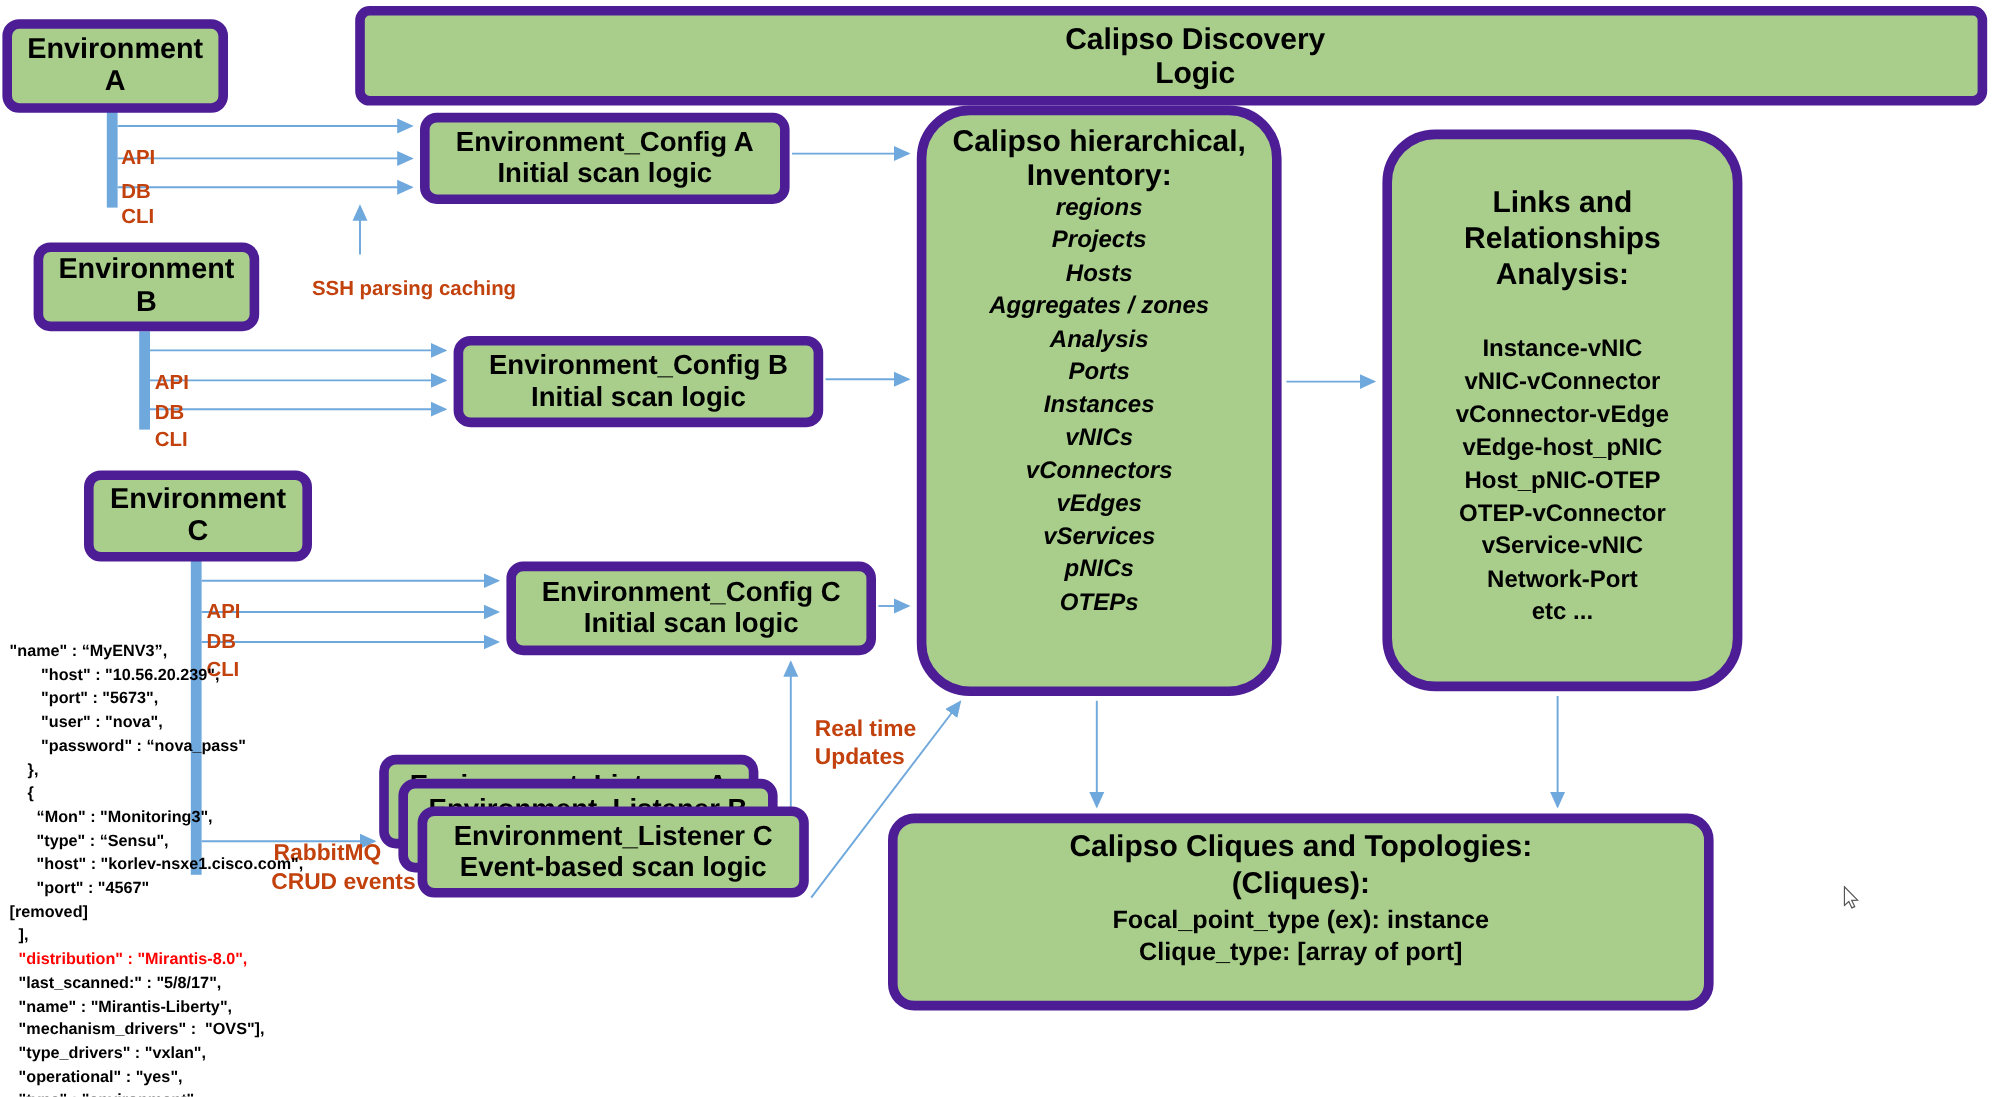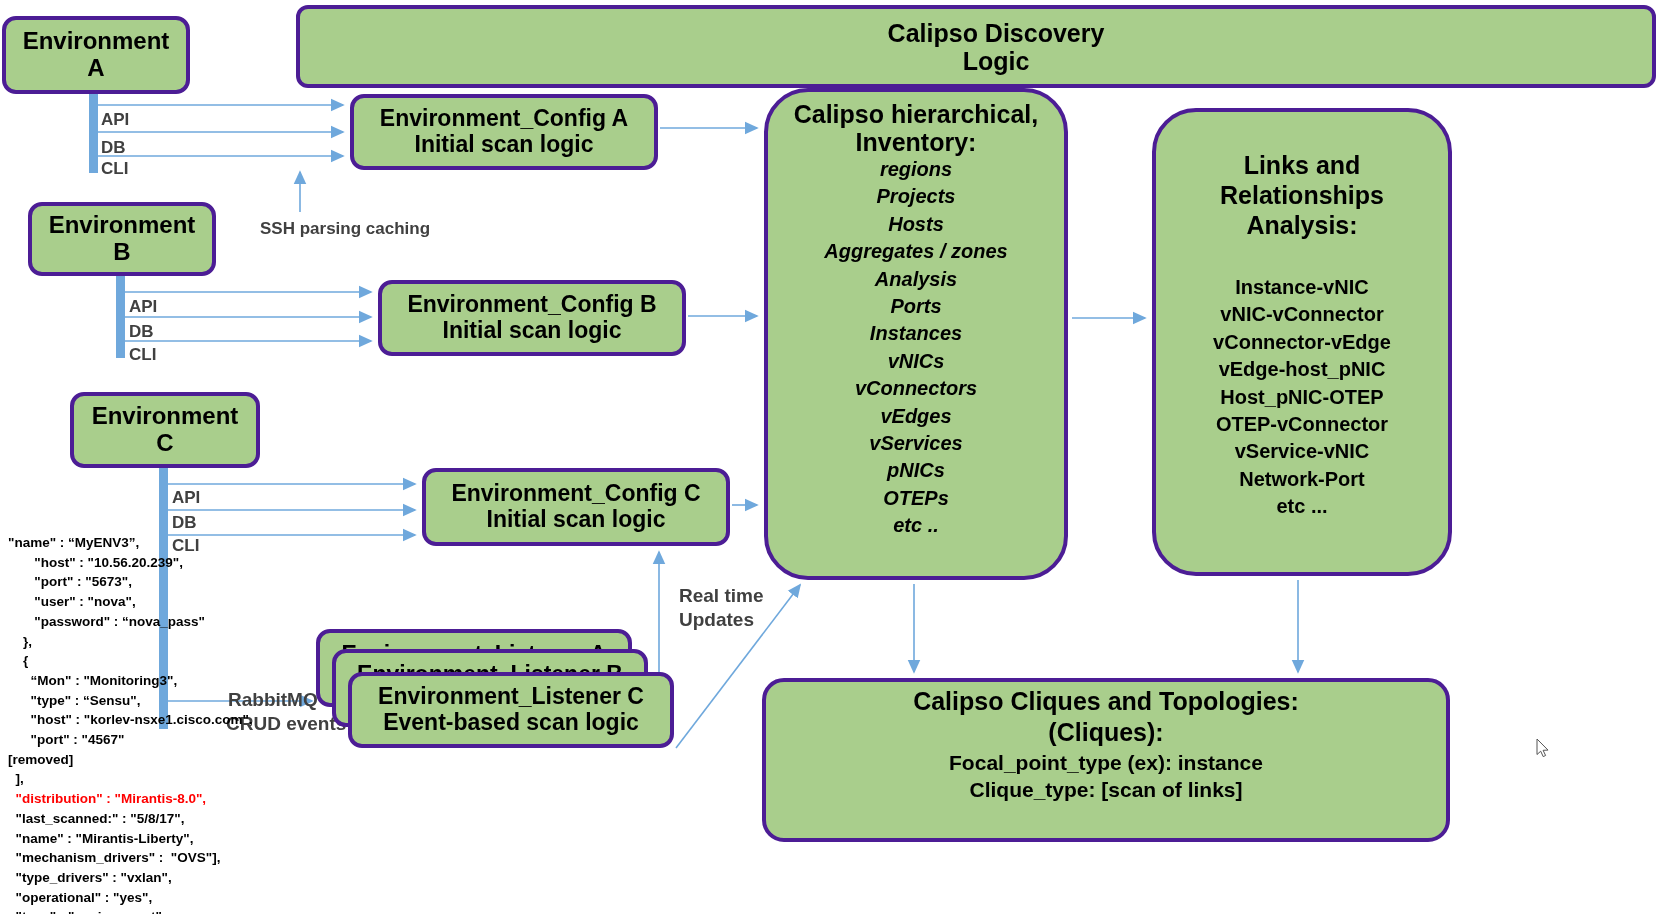--- a/index.html
+++ b/index.html
@@ -22,21 +22,21 @@
     position: absolute;
     left: 0; top: 0;
     width: 1661px;
     height: 914px;
     pointer-events: none;
   }
   .node {
     position: absolute;
     box-sizing: border-box;
     background: #A9CE8C;
-    border: 4px solid #4c1d95;
+    border: 8px solid #4c1d95;
     border-radius: 14px;
     display: flex;
     flex-direction: column;
     align-items: center;
     justify-content: center;
     text-align: center;
     color: #000000;
     font-weight: bold;
     line-height: 1.12;
     padding: 4px 8px;
@@ -75,44 +75,45 @@
     left: 1152px; top: 108px; width: 300px; height: 468px;
     border-radius: 44px;
     justify-content: flex-start;
     padding-top: 38px;
   }
   #links .hd { font-size: 25px; line-height: 1.2; }
   #links .spacer { height: 34px; }
   #links .it { font-size: 20px; line-height: 1.37; }
 
   #cliques {
-    left: 762px; top: 678px; width: 688px; height: 164px;
+    left: 740px; top: 678px; width: 688px; height: 164px;
     border-radius: 22px;
     justify-content: flex-start;
   }
   #cliques .hd { font-size: 25px; line-height: 1.25; }
   #cliques .it { font-size: 21px; line-height: 1.3; }
 
   
   .stem {
     position: absolute;
     background: #6FA8DC;
     width: 9px;
   }
   #stem-a { left: 89px; top: 93px; height: 80px; }
   #stem-b { left: 116px; top: 276px; height: 82px; }
   #stem-c { left: 159px; top: 467px; height: 262px; }
 
   
   .lbl {
     position: absolute;
     font-weight: bold;
-    color: #404040;
+    color: #c2410c;
     font-size: 17px;
     white-space: nowrap;
+    margin-top: 12px;
   }
   .lbl.big { font-size: 19px; text-align: right; }
   #lbl-api-a { left: 101px; top: 110px; }
   #lbl-db-a  { left: 101px; top: 138px; }
   #lbl-cli-a { left: 101px; top: 159px; }
   #lbl-api-b { left: 129px; top: 297px; }
   #lbl-db-b  { left: 129px; top: 322px; }
   #lbl-cli-b { left: 129px; top: 345px; }
   #lbl-api-c { left: 172px; top: 488px; }
   #lbl-db-c  { left: 172px; top: 513px; }
@@ -249,21 +250,20 @@
     <span class="ln it">Aggregates / zones</span>
     <span class="ln it">Analysis</span>
     <span class="ln it">Ports</span>
     <span class="ln it">Instances</span>
     <span class="ln it">vNICs</span>
     <span class="ln it">vConnectors</span>
     <span class="ln it">vEdges</span>
     <span class="ln it">vServices</span>
     <span class="ln it">pNICs</span>
     <span class="ln it">OTEPs</span>
-    <span class="ln it">etc ..</span>
   </div>
 
   <div class="node" id="links">
     <span class="ln hd">Links and</span>
     <span class="ln hd">Relationships</span>
     <span class="ln hd">Analysis:</span>
     <span class="ln spacer"></span>
     <span class="ln it">Instance-vNIC</span>
     <span class="ln it">vNIC-vConnector</span>
     <span class="ln it">vConnector-vEdge</span>
@@ -272,21 +272,21 @@
     <span class="ln it">OTEP-vConnector</span>
     <span class="ln it">vService-vNIC</span>
     <span class="ln it">Network-Port</span>
     <span class="ln it">etc ...</span>
   </div>
 
   <div class="node" id="cliques">
     <span class="ln hd">Calipso Cliques and Topologies:</span>
     <span class="ln hd">(Cliques):</span>
     <span class="ln it">Focal_point_type (ex): instance</span>
-    <span class="ln it">Clique_type: [scan of links]</span>
+    <span class="ln it">Clique_type: [array of port]</span>
   </div>
 
   <div class="lbl" id="lbl-api-a">API</div>
   <div class="lbl" id="lbl-db-a">DB</div>
   <div class="lbl" id="lbl-cli-a">CLI</div>
   <div class="lbl" id="lbl-api-b">API</div>
   <div class="lbl" id="lbl-db-b">DB</div>
   <div class="lbl" id="lbl-cli-b">CLI</div>
   <div class="lbl" id="lbl-api-c">API</div>
   <div class="lbl" id="lbl-db-c">DB</div>

